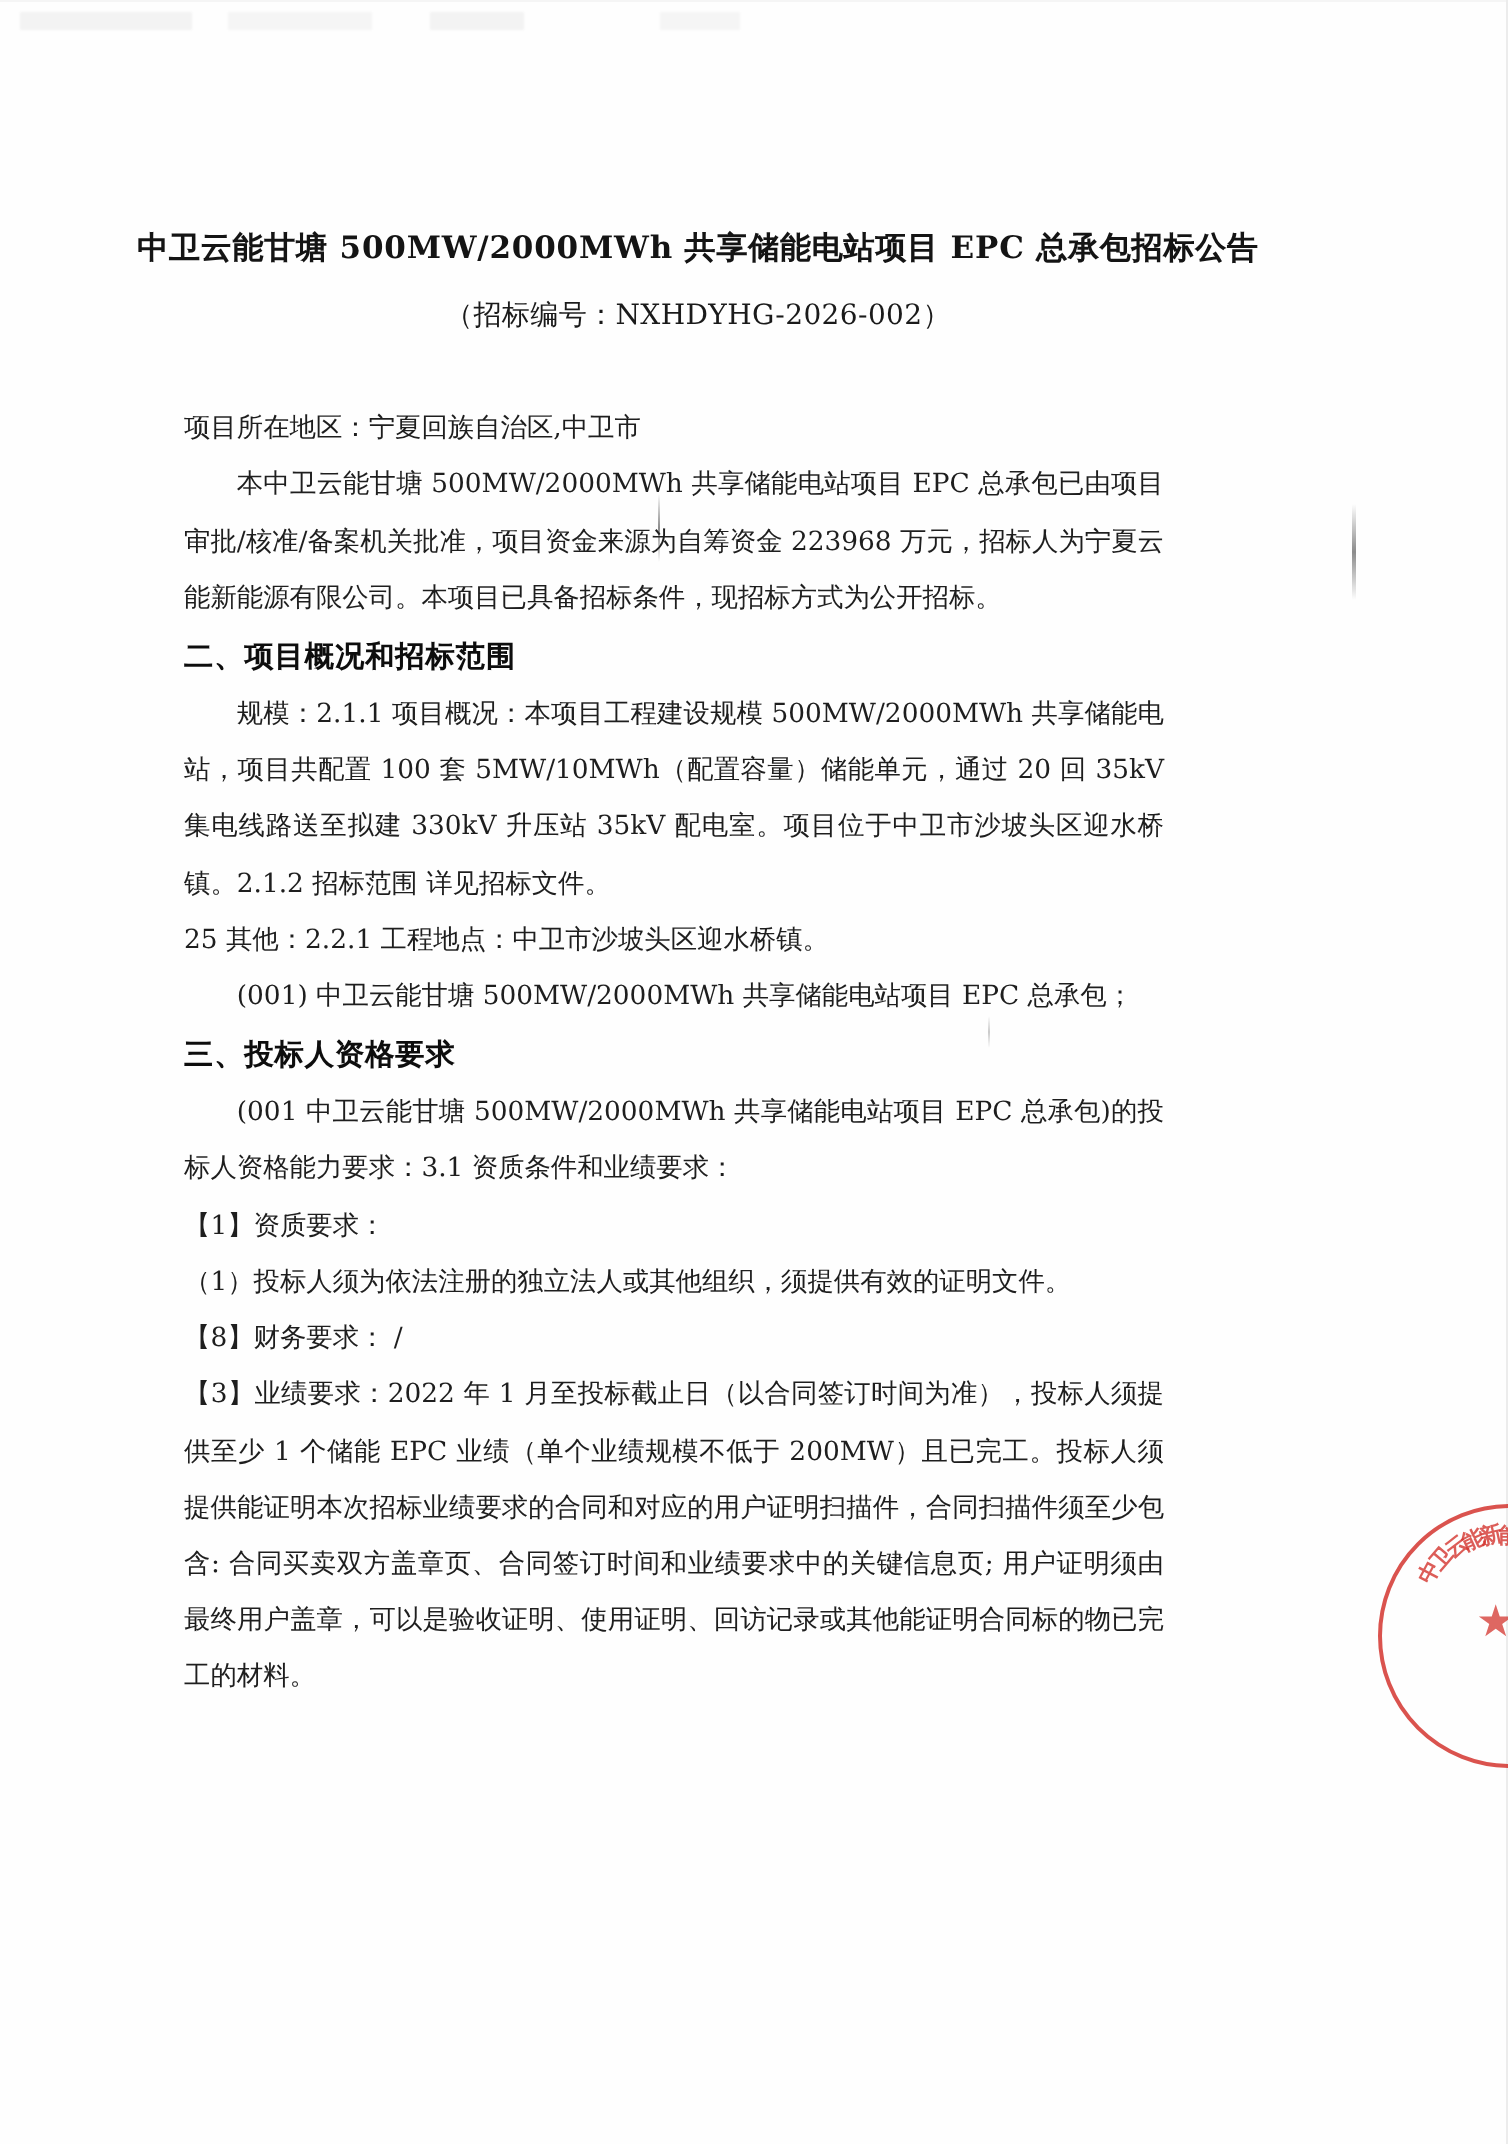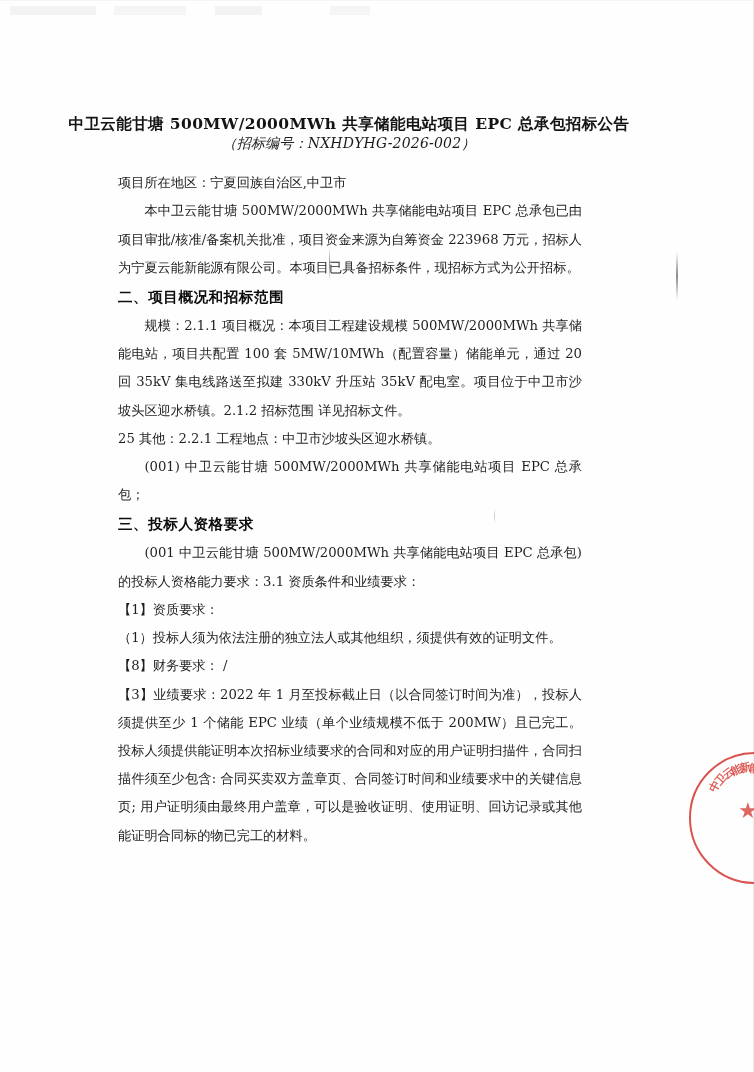--- a/index.html
+++ b/index.html
@@ -41,26 +41,26 @@
 
   .content { position:absolute; left:0; top:0; width:698px; }
 
   .title-block { margin-top:112px; text-align:center; }
   .doc-title {
     font-size:15.5px; font-weight:700; letter-spacing:.4px;
     color:#141414; line-height:1.5;
   }
   .doc-subtitle {
     font-size:14px; font-weight:400; letter-spacing:.2px;
-    color:#1a1a1a; font-style:italic;
+    color:#1a1a1a; margin-top:14px;
   }
 
   .body-block {
-    margin-top:16px;
-    padding-left:118px; padding-right:116px;
+    margin-top:34px;
+    padding-left:92px; padding-right:116px;
     font-size:13.2px;
     line-height:28.2px;
     text-align:justify;
     text-justify:inter-ideograph;
     color:#1e1e1e;
   }
   .p { margin:0; }
   .p.indent { text-indent:2em; }
   .section-head {
     margin:0;

